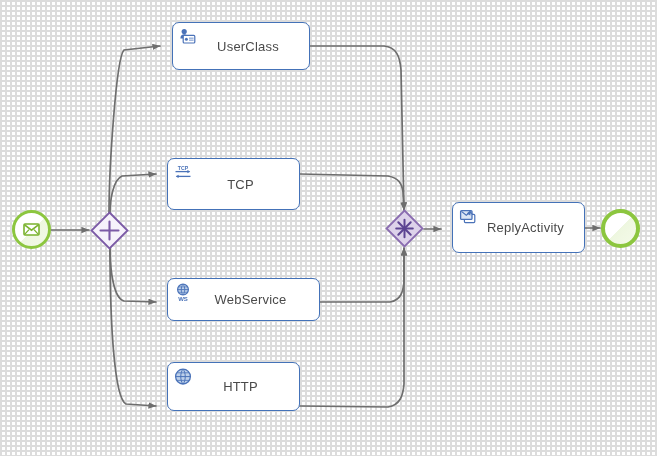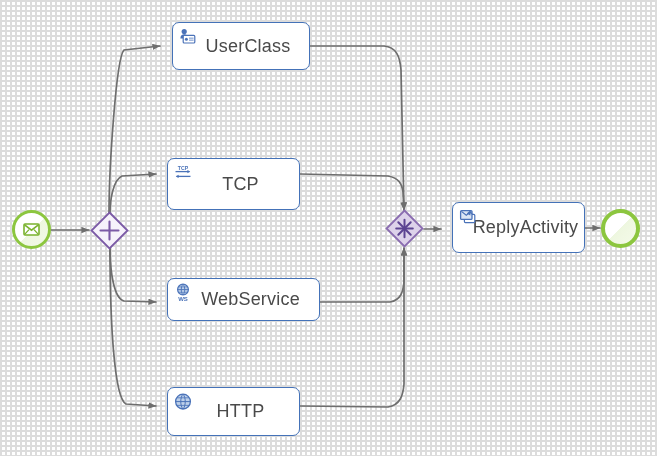--- a/index.html
+++ b/index.html
@@ -64,21 +64,21 @@
     position: absolute;
     box-sizing: border-box;
     background: #ffffff;
     border: 1.4px solid #4472b8;
     border-radius: 7px;
     display: flex;
     align-items: center;
     justify-content: center;
   }
   .node-label {
-    font-size: 18px;
+    font-size: 13px;
     color: #4a4a4a;
     letter-spacing: 0.2px;
     text-align: center;
     padding-left: 14px;
   }
   .node-icon {
     position: absolute;
     left: 5px;
     top: 4px;
     width: 20px;
@@ -190,21 +190,21 @@
   <div class="node" style="left:167px; top:278px; width:153px; height:43px;">
     <svg class="node-icon" viewBox="0 0 20 20">
       <circle cx="10" cy="6.6" r="5.4" fill="#bdd0ea" stroke="#4a72b8" stroke-width="1.2"></circle>
       <path d="M4.6,6.6 L15.4,6.6 M10,1.2 C12.3,3.4 12.3,9.8 10,12 C7.7,9.8 7.7,3.4 10,1.2" fill="none" stroke="#4a72b8" stroke-width="0.9"></path>
       <path d="M5.4,3.9 L14.6,3.9 M5.4,9.3 L14.6,9.3" fill="none" stroke="#4a72b8" stroke-width="0.7"></path>
       <text x="10" y="17.6" font-family="Liberation Sans, sans-serif" font-size="6" fill="#4a72b8" text-anchor="middle" font-weight="bold">WS</text>
     </svg>
     <span class="node-label">WebService</span>
   </div>
 
-  <div class="node" style="left:167px; top:387px; width:133px; height:49px;">
+  <div class="node" style="left:167px; top:362px; width:133px; height:49px;">
     <svg class="node-icon" viewBox="0 0 20 20">
       <circle cx="10" cy="9.6" r="7.4" fill="#bdd0ea" stroke="#4a72b8" stroke-width="1.3"></circle>
       <path d="M2.6,9.6 L17.4,9.6 M10,2.2 C13,5.4 13,13.8 10,17 C7,13.8 7,5.4 10,2.2" fill="none" stroke="#4a72b8" stroke-width="1"></path>
       <path d="M3.9,5.8 L16.1,5.8 M3.9,13.4 L16.1,13.4" fill="none" stroke="#4a72b8" stroke-width="0.8"></path>
     </svg>
     <span class="node-label">HTTP</span>
   </div>
 
   <div class="node" style="left:452px; top:202px; width:133px; height:51px;">
     <svg class="node-icon" viewBox="0 0 20 20">

